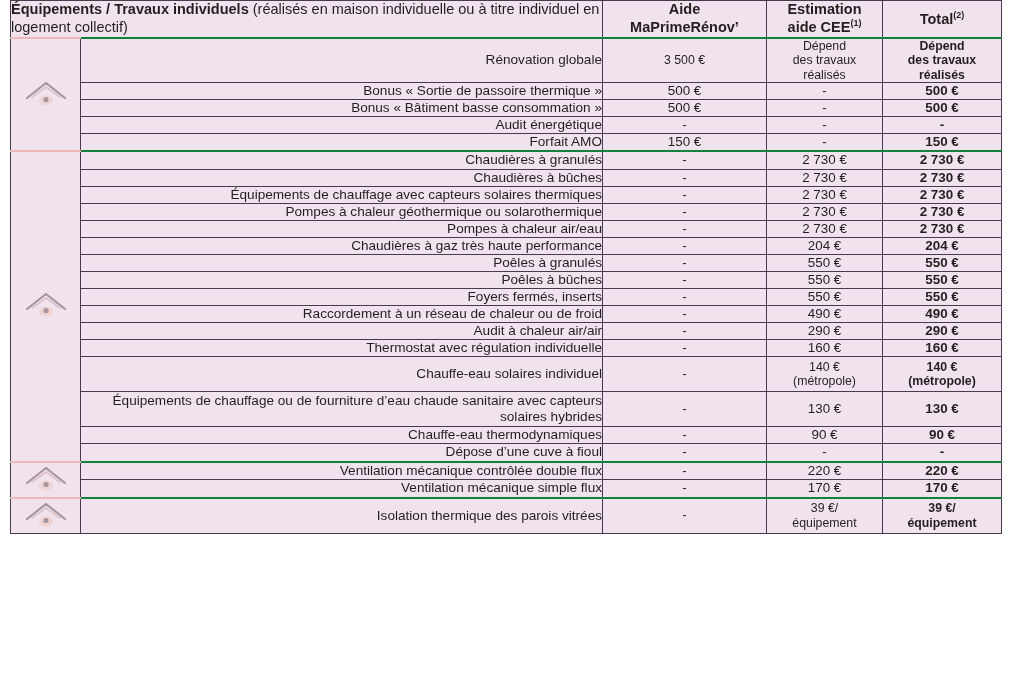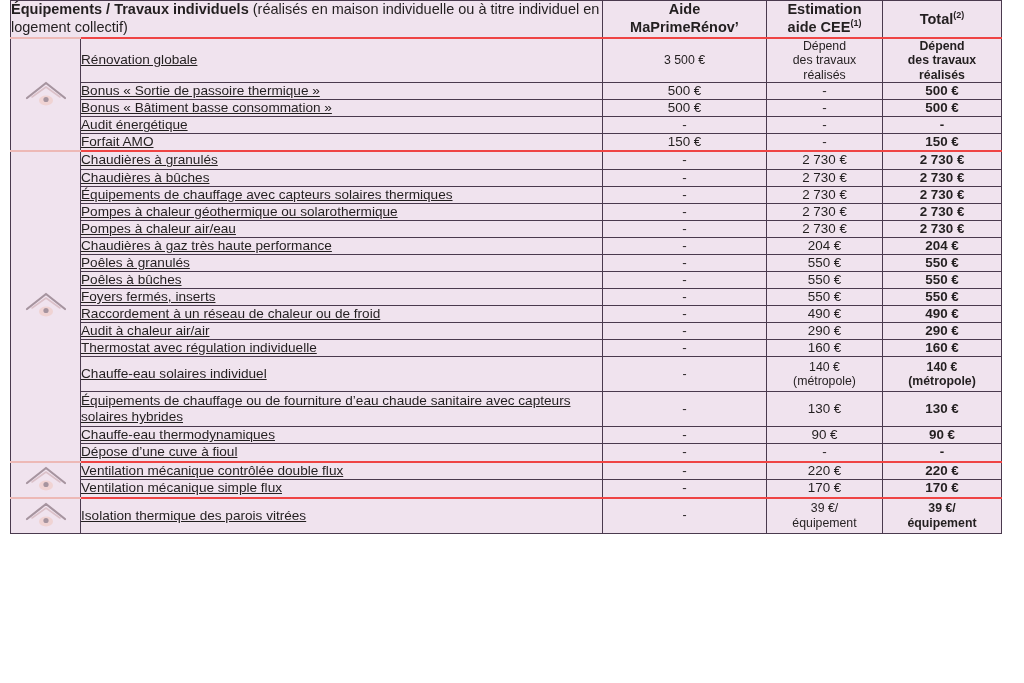--- a/index.html
+++ b/index.html
@@ -54,40 +54,39 @@
   .sup{font-size:9px;vertical-align:super;font-weight:bold;}
 
   
   td.icon-cell{
     background:#f0e3ee;
     text-align:center;
     vertical-align:middle;
     position:relative;
   }
   td.label{
-    text-align:left;
+    text-align:right;
     padding:3px 8px 4px 12px;
     font-size:13.6px;
     color:#231f20;
     line-height:1.18;
-    text-decoration:underline;
   }
   td.val{
     text-align:center;
     font-size:13.4px;
     color:#231f20;
     padding:3px 4px 4px 4px;
     line-height:1.2;
   }
   td.val.bold{font-weight:bold;}
   td.val.small{font-size:12.3px;line-height:1.18;}
   td.val.bold.small{font-weight:bold;}
 
   
-  tr.sec-start > td{border-top:2px solid #ef4444;}
+  tr.sec-start > td{border-top:2px solid #15803d;}
   tr.sec-start > td.icon-cell{border-top:2px solid #edb9b6;}
 
   
   .house-ico{
     display:block;
     width:46px;height:34px;
     margin:0 auto;
     opacity:.55;
   }
 </style>

